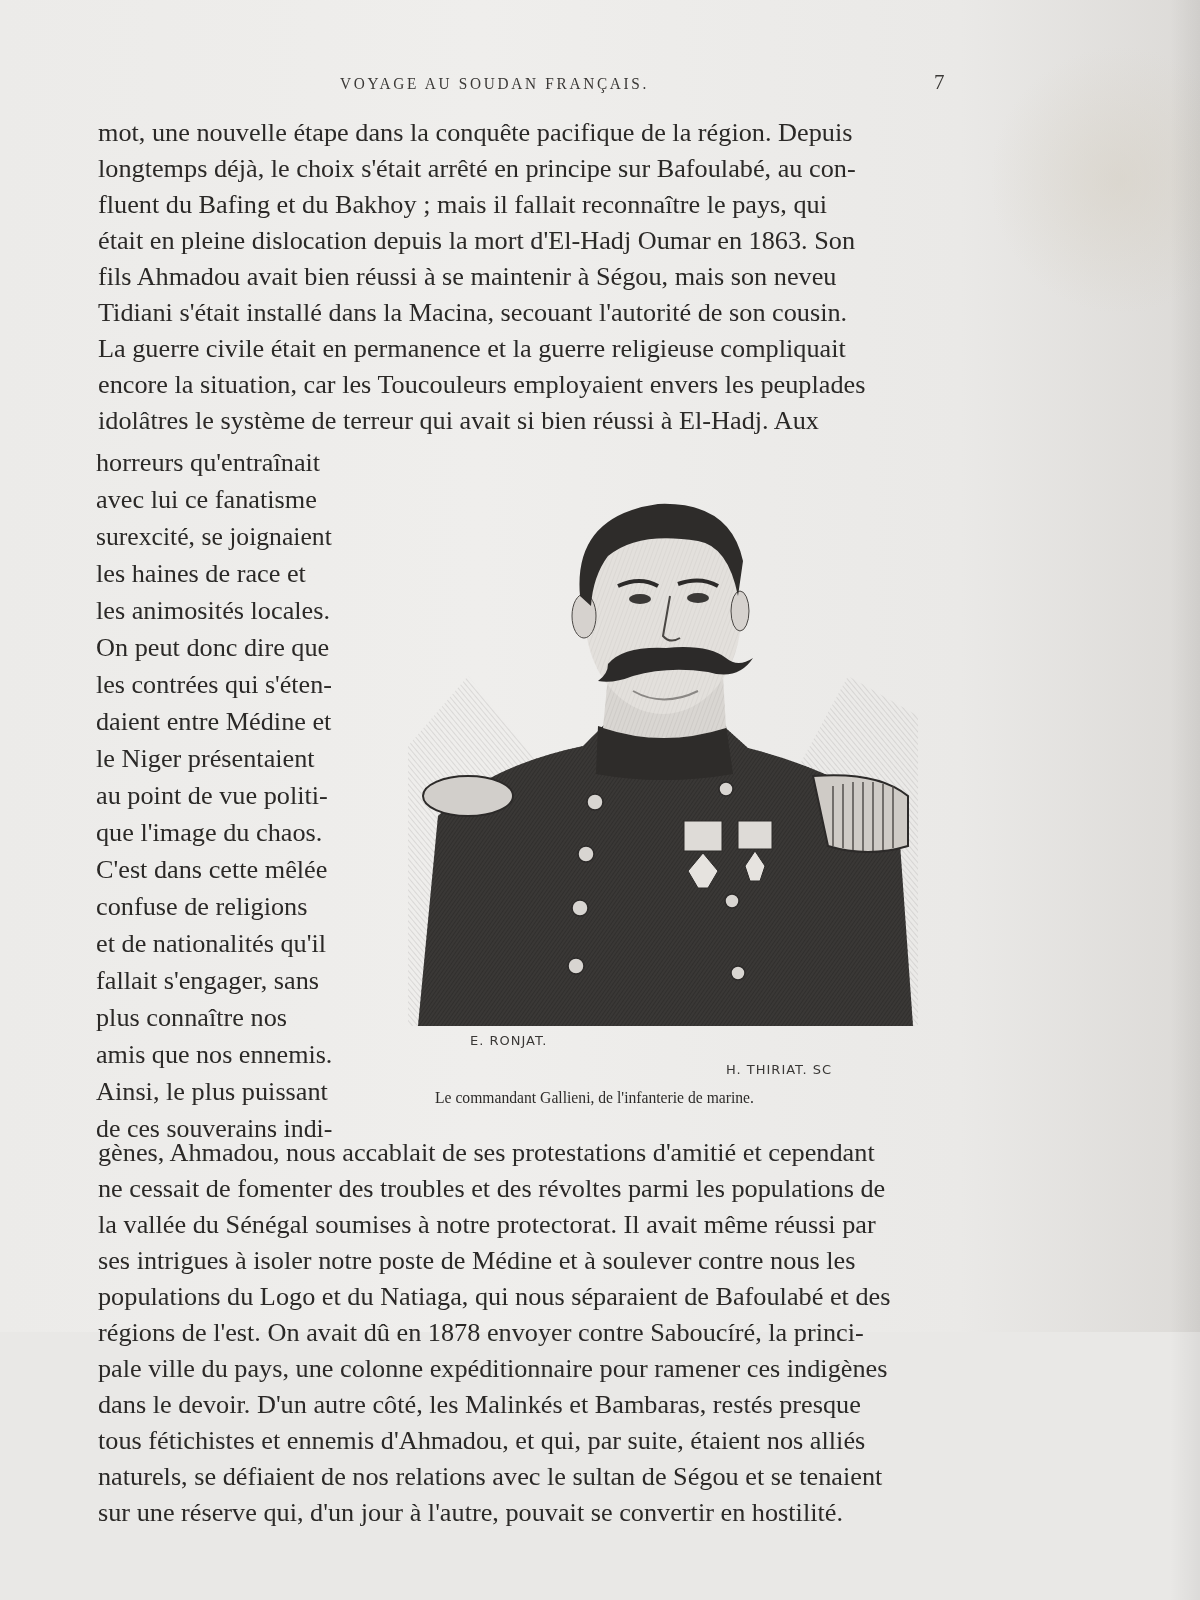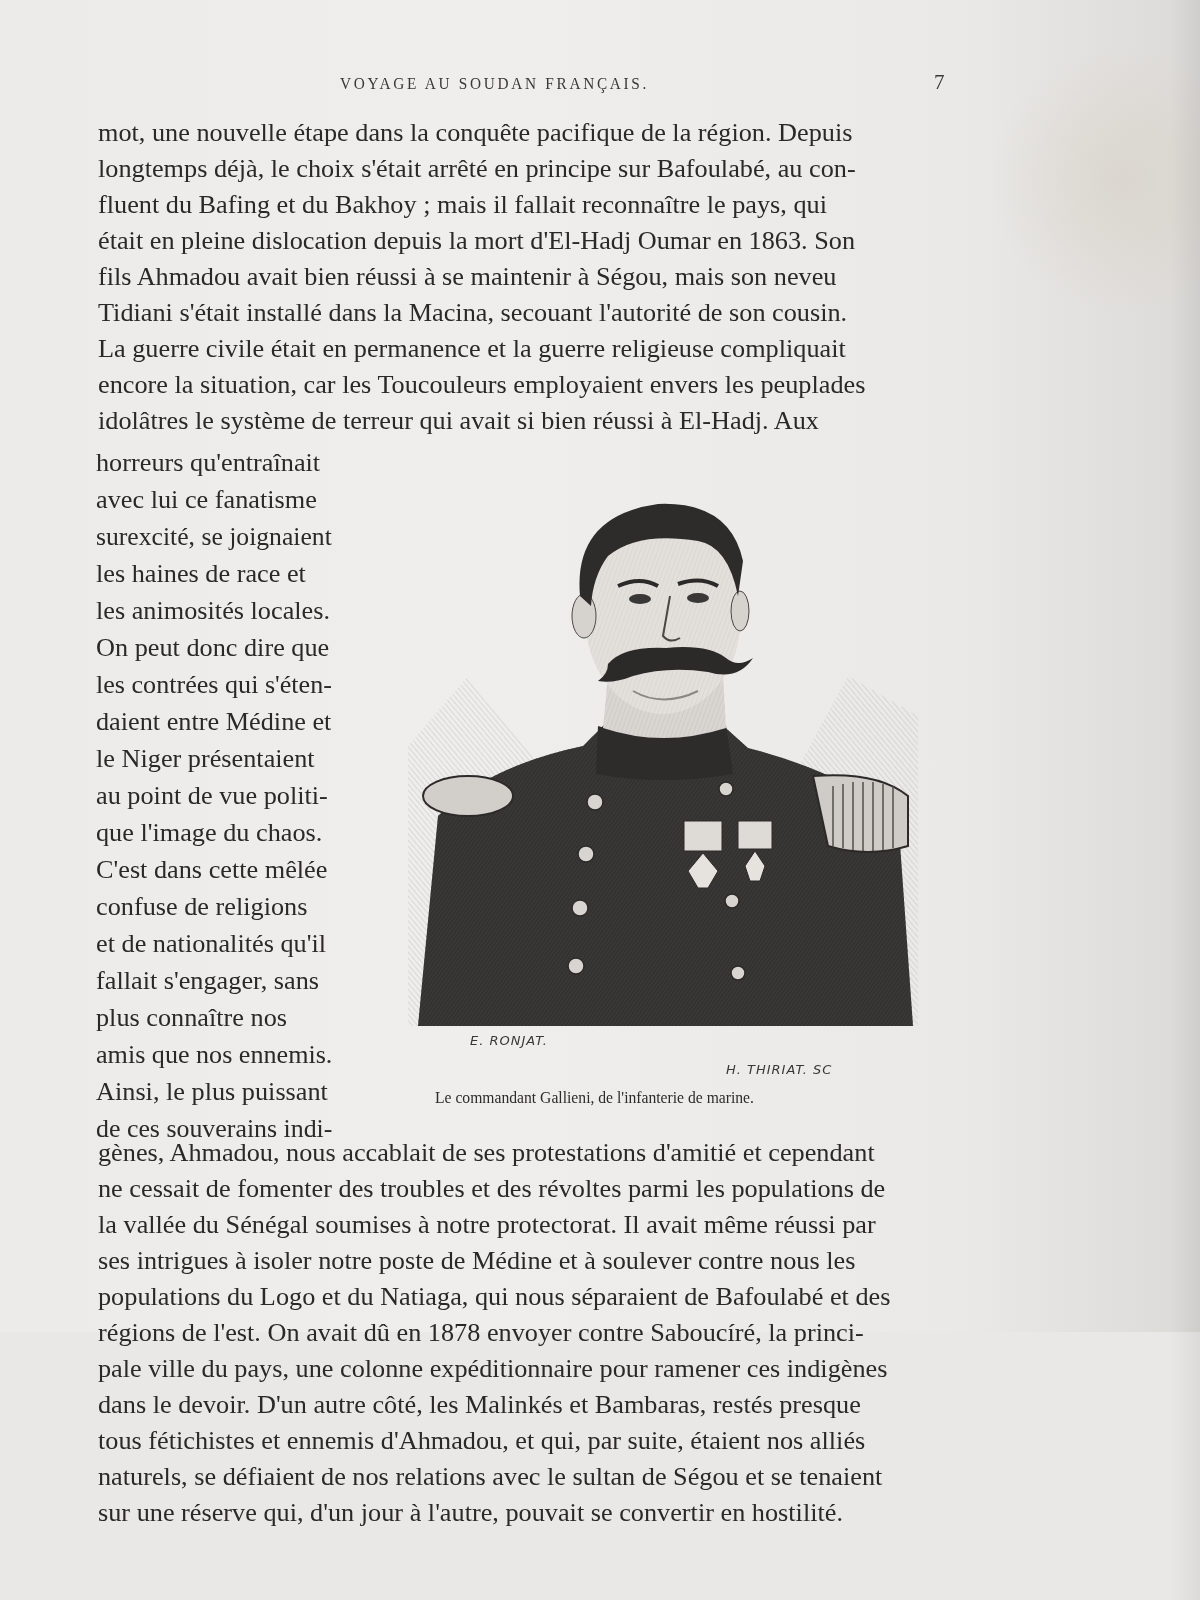--- a/index.html
+++ b/index.html
@@ -38,21 +38,21 @@
     color: #2b2927;
   }
   .full { left: 98px; width: 835px; text-align: justify; text-align-last: justify; }
   .narrow { left: 96px; width: 236px; text-align: justify; text-align-last: justify; }
   .figure {
     position: absolute; left: 408px; top: 486px; width: 510px; height: 550px;
   }
   .figure svg { width: 510px; height: 550px; display: block; }
   .sig {
     position: absolute; font-family: "DejaVu Sans", sans-serif; font-size: 13px;
-    color: #3a3836; letter-spacing: 1px; font-style: italic;
+    color: #3a3836; letter-spacing: 1px; 
   }
   .sig-left { left: 470px; top: 1033px; }
   .sig-right { left: 726px; top: 1031px; margin-top: 31px; }
   .caption {
     position: absolute; left: 435px; top: 1088px;
     font-size: 17px; color: #2d2b29;
     transform: scaleX(0.92); transform-origin: left;
   }
 </style>
 </head>

